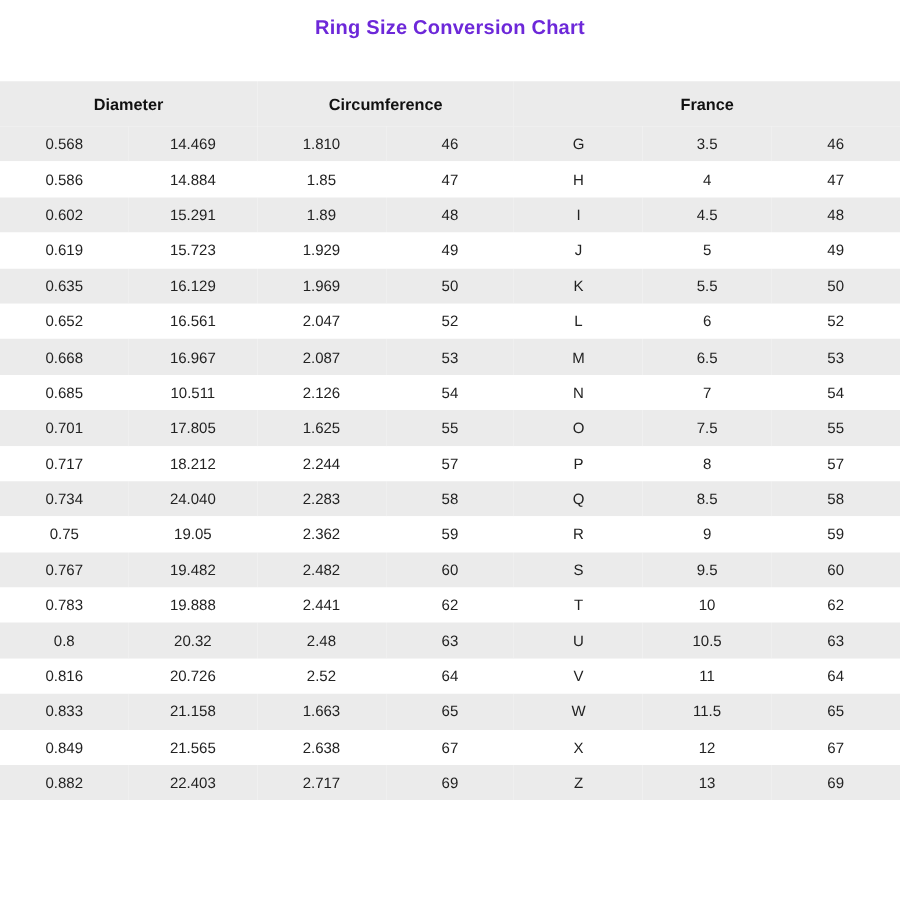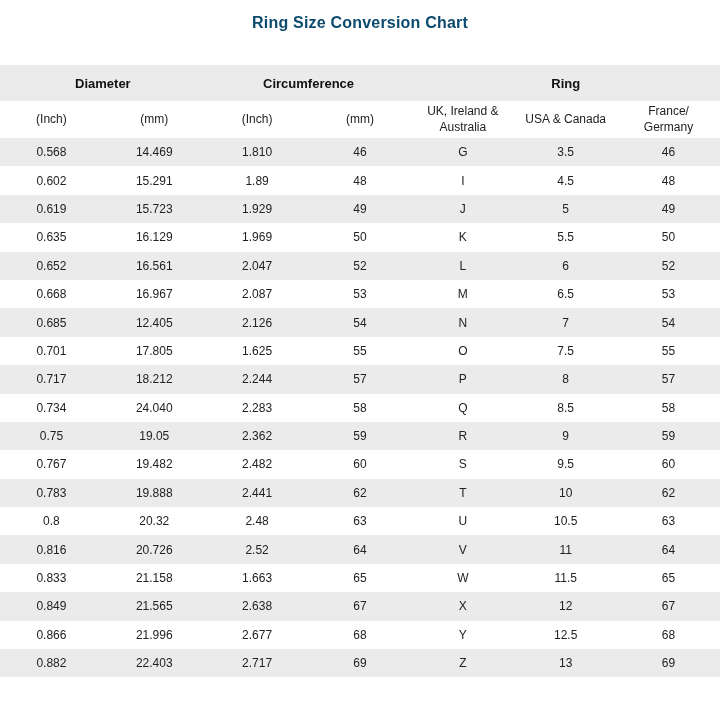--- a/index.html
+++ b/index.html
@@ -14,21 +14,21 @@
     color: #222222;
     overflow: hidden;
   }
   .page-title {
     margin: 0;
     padding-top: 13px;
     text-align: center;
     font-size: 16px;
     line-height: 19px;
     font-weight: bold;
-    color: #0c4a6e;
+    color: #6d28d9;
     letter-spacing: 0.2px;
   }
   table.conversion-table {
     width: 720px;
     border-collapse: collapse;
     table-layout: fixed;
     margin-top: 33px;
   }
   table.conversion-table col {
     width: 102.857px;
@@ -80,43 +80,43 @@
         <col>
         <col>
         <col>
         <col>
         <col>
     </colgroup>
     <thead>
       <tr class="group-row">
         <th colspan="2">Diameter</th>
         <th colspan="2">Circumference</th>
-        <th colspan="3">Ring</th>
-      </tr>
-      <tr class="sub-row">
-        <th>(Inch)</th>
-        <th>(mm)</th>
-        <th>(Inch)</th>
-        <th>(mm)</th>
-        <th>UK, Ireland &amp; Australia</th>
-        <th>USA &amp; Canada</th>
-        <th>France/ Germany</th>
+        <th colspan="3">France</th>
       </tr>
     </thead>
     <tbody id="table-body">
         <tr>
           <td>0.568</td>
           <td>14.469</td>
           <td>1.810</td>
           <td>46</td>
           <td>G</td>
           <td>3.5</td>
           <td>46</td>
         </tr>
         <tr>
+          <td>0.586</td>
+          <td>14.884</td>
+          <td>1.85</td>
+          <td>47</td>
+          <td>H</td>
+          <td>4</td>
+          <td>47</td>
+        </tr>
+        <tr>
           <td>0.602</td>
           <td>15.291</td>
           <td>1.89</td>
           <td>48</td>
           <td>I</td>
           <td>4.5</td>
           <td>48</td>
         </tr>
         <tr>
           <td>0.619</td>
@@ -149,21 +149,21 @@
           <td>0.668</td>
           <td>16.967</td>
           <td>2.087</td>
           <td>53</td>
           <td>M</td>
           <td>6.5</td>
           <td>53</td>
         </tr>
         <tr>
           <td>0.685</td>
-          <td>12.405</td>
+          <td>10.511</td>
           <td>2.126</td>
           <td>54</td>
           <td>N</td>
           <td>7</td>
           <td>54</td>
         </tr>
         <tr>
           <td>0.701</td>
           <td>17.805</td>
           <td>1.625</td>
@@ -247,29 +247,20 @@
         <tr>
           <td>0.849</td>
           <td>21.565</td>
           <td>2.638</td>
           <td>67</td>
           <td>X</td>
           <td>12</td>
           <td>67</td>
         </tr>
         <tr>
-          <td>0.866</td>
-          <td>21.996</td>
-          <td>2.677</td>
-          <td>68</td>
-          <td>Y</td>
-          <td>12.5</td>
-          <td>68</td>
-        </tr>
-        <tr>
           <td>0.882</td>
           <td>22.403</td>
           <td>2.717</td>
           <td>69</td>
           <td>Z</td>
           <td>13</td>
           <td>69</td>
         </tr>
       </tbody>
   </table>

